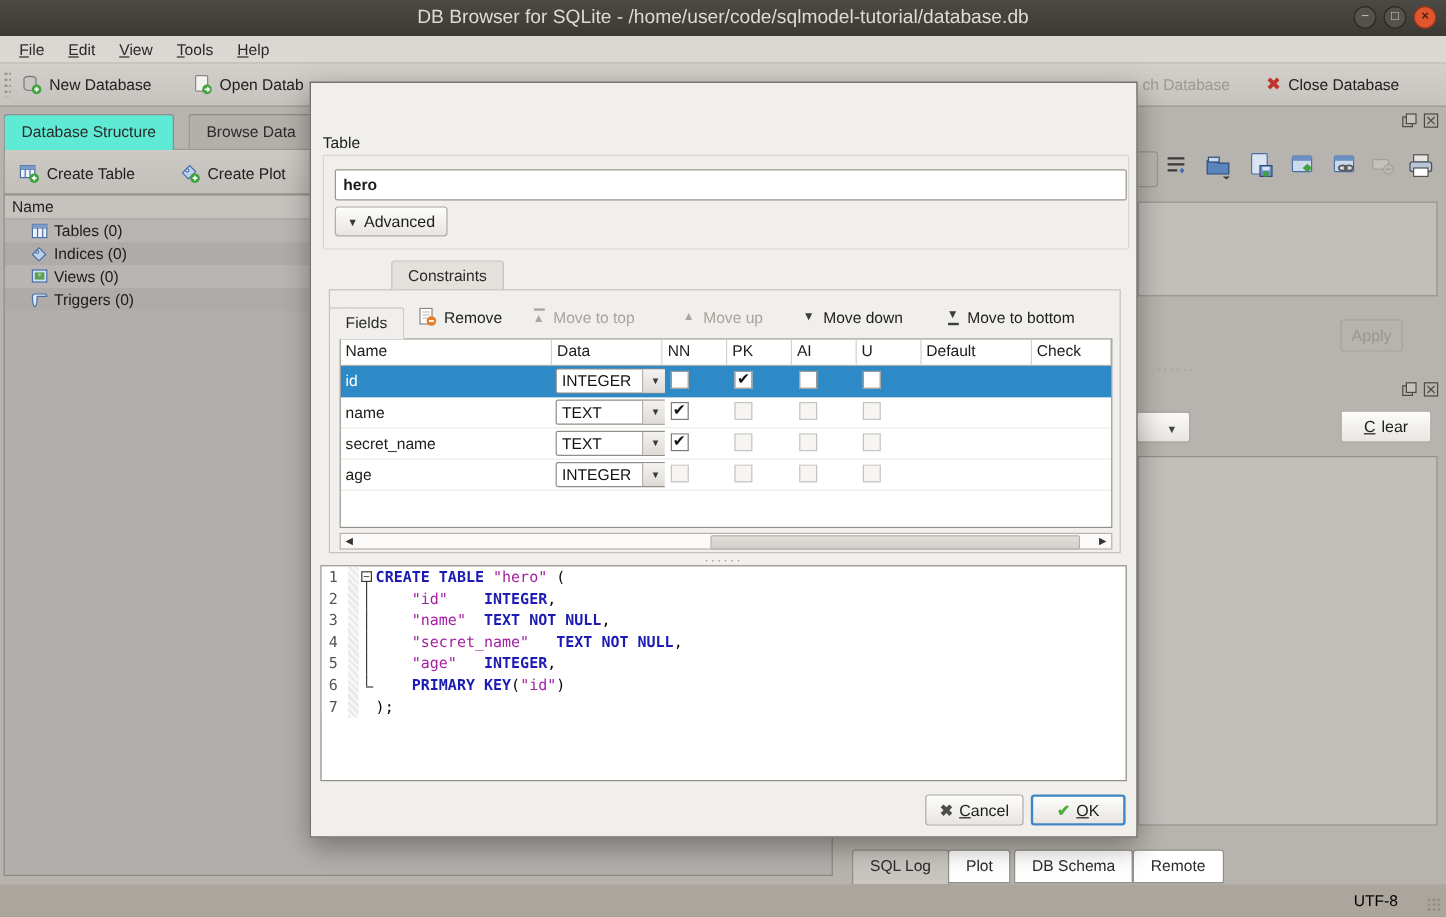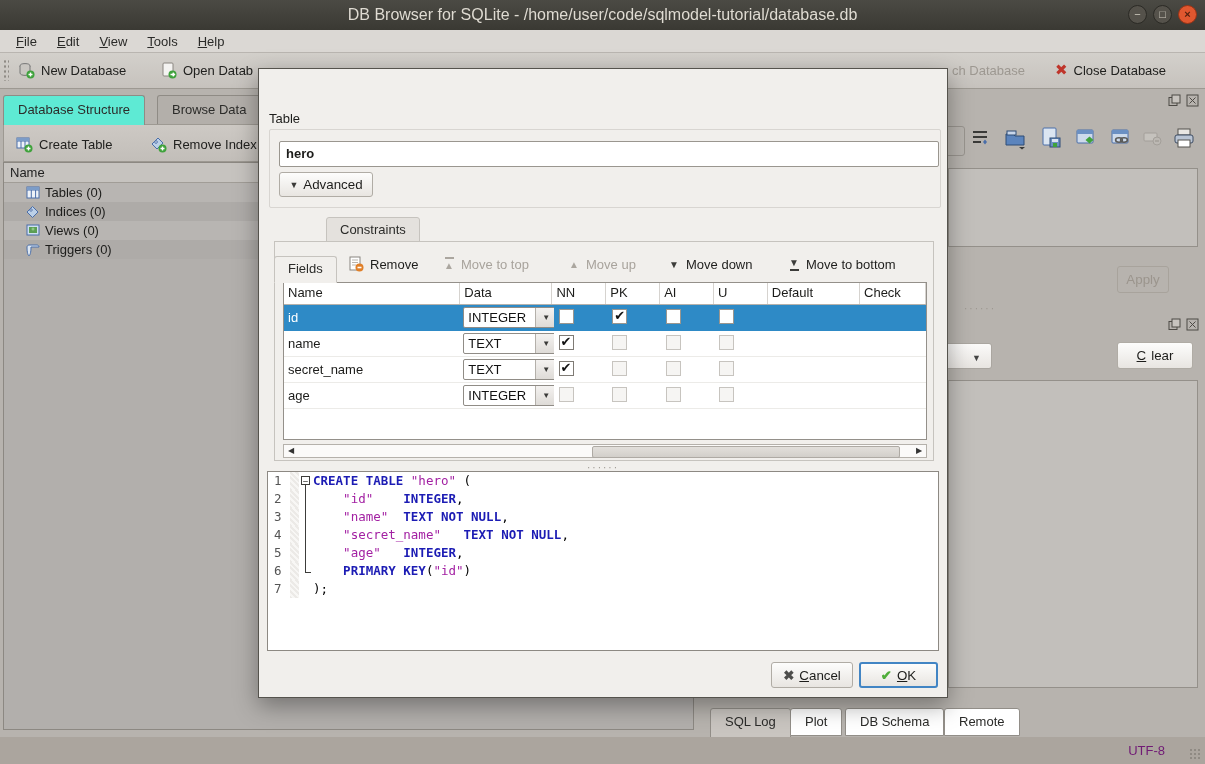--- a/index.html
+++ b/index.html
@@ -50,21 +50,21 @@
     color:#1d1d1b;box-sizing:border-box;}
   .btn.dis{background:transparent;border-color:#a8a39c;color:#9b958d;}
   .combo-frag{position:absolute;left:920px;top:343px;width:72px;height:26px;background:linear-gradient(#fbfaf9,#e8e5e1);
     border:1px solid #aaa6a0;border-radius:3px;box-sizing:border-box;}
   .combo-frag .arr{position:absolute;right:10px;top:9px;font-size:9px;color:#444;}
   
   .btab{position:absolute;top:708px;height:26px;padding:0 14px;line-height:26px;background:#ffffff;
     border:1px solid #928e88;border-radius:3px 3px 0 0;color:#2b2b29;}
   .btab.active{background:#c9c5c0;height:28px;}
   .statusbar{position:absolute;left:0;top:737px;width:100%;height:27px;background:#aba59e;}
-  .statusbar .enc{position:absolute;right:40px;top:6px;color:#701a75;}
+  .statusbar .enc{position:absolute;right:40px;top:6px;color:#000000;}
   .grip2{position:absolute;right:4px;bottom:4px;width:12px;height:12px;
     background:radial-gradient(circle,#8f8a83 1px,transparent 1.2px) 0 0/4px 4px;}
   
   .dialog{position:absolute;left:258px;top:68px;width:690px;height:630px;background:#f1efec;
     border:1px solid #55534d;box-shadow:0 8px 22px rgba(0,0,0,.35);box-sizing:border-box;z-index:10;}
   .dtitle{position:absolute;left:0;top:0;width:100%;height:28px;background:linear-gradient(#4c4b45,#393832);
     display:flex;align-items:center;justify-content:center;}
   .dtitle .txt{color:#f2efe9;font-weight:bold;}
   .dclose{position:absolute;right:7px;top:5px;width:17px;height:17px;border-radius:50%;
     background:radial-gradient(circle at 35% 30%,#f08a54,#dd5226);border:1px solid #8e3312;
@@ -232,21 +232,21 @@
     </span>
     <span class="tbtn2" style="left:146px;">
       <span class="tbicon">
         <svg width="17" height="17">
             <path d="M2 8l6-6 5 5-6 6z" fill="#bcd0e8" stroke="#4a6ea9"></path>
             <circle cx="6" cy="6" r="1.3" fill="#fff" stroke="#4a6ea9"></circle>
             <circle cx="12.5" cy="12.5" r="4" fill="#3fa23c"></circle>
             <path d="M12.5 10.5v4M10.5 12.5h4" stroke="#fff" stroke-width="1.4"></path>
           </svg>
       </span>
-      <span>Remove Index</span>
+      <span>Create Plot</span>
     </span>
   </div>
 
   <div class="treepanel">
     <div class="treehdr">Name</div>
     <div class="trow">
       <span class="ticon">
           <svg width="14" height="13">
             <rect x="1" y="1" width="12" height="11" fill="#eef2f8" stroke="#4a6ea9"></rect>
             <path d="M1 4h12M5.3 1v11M9.6 1v11" stroke="#4a6ea9"></path>

